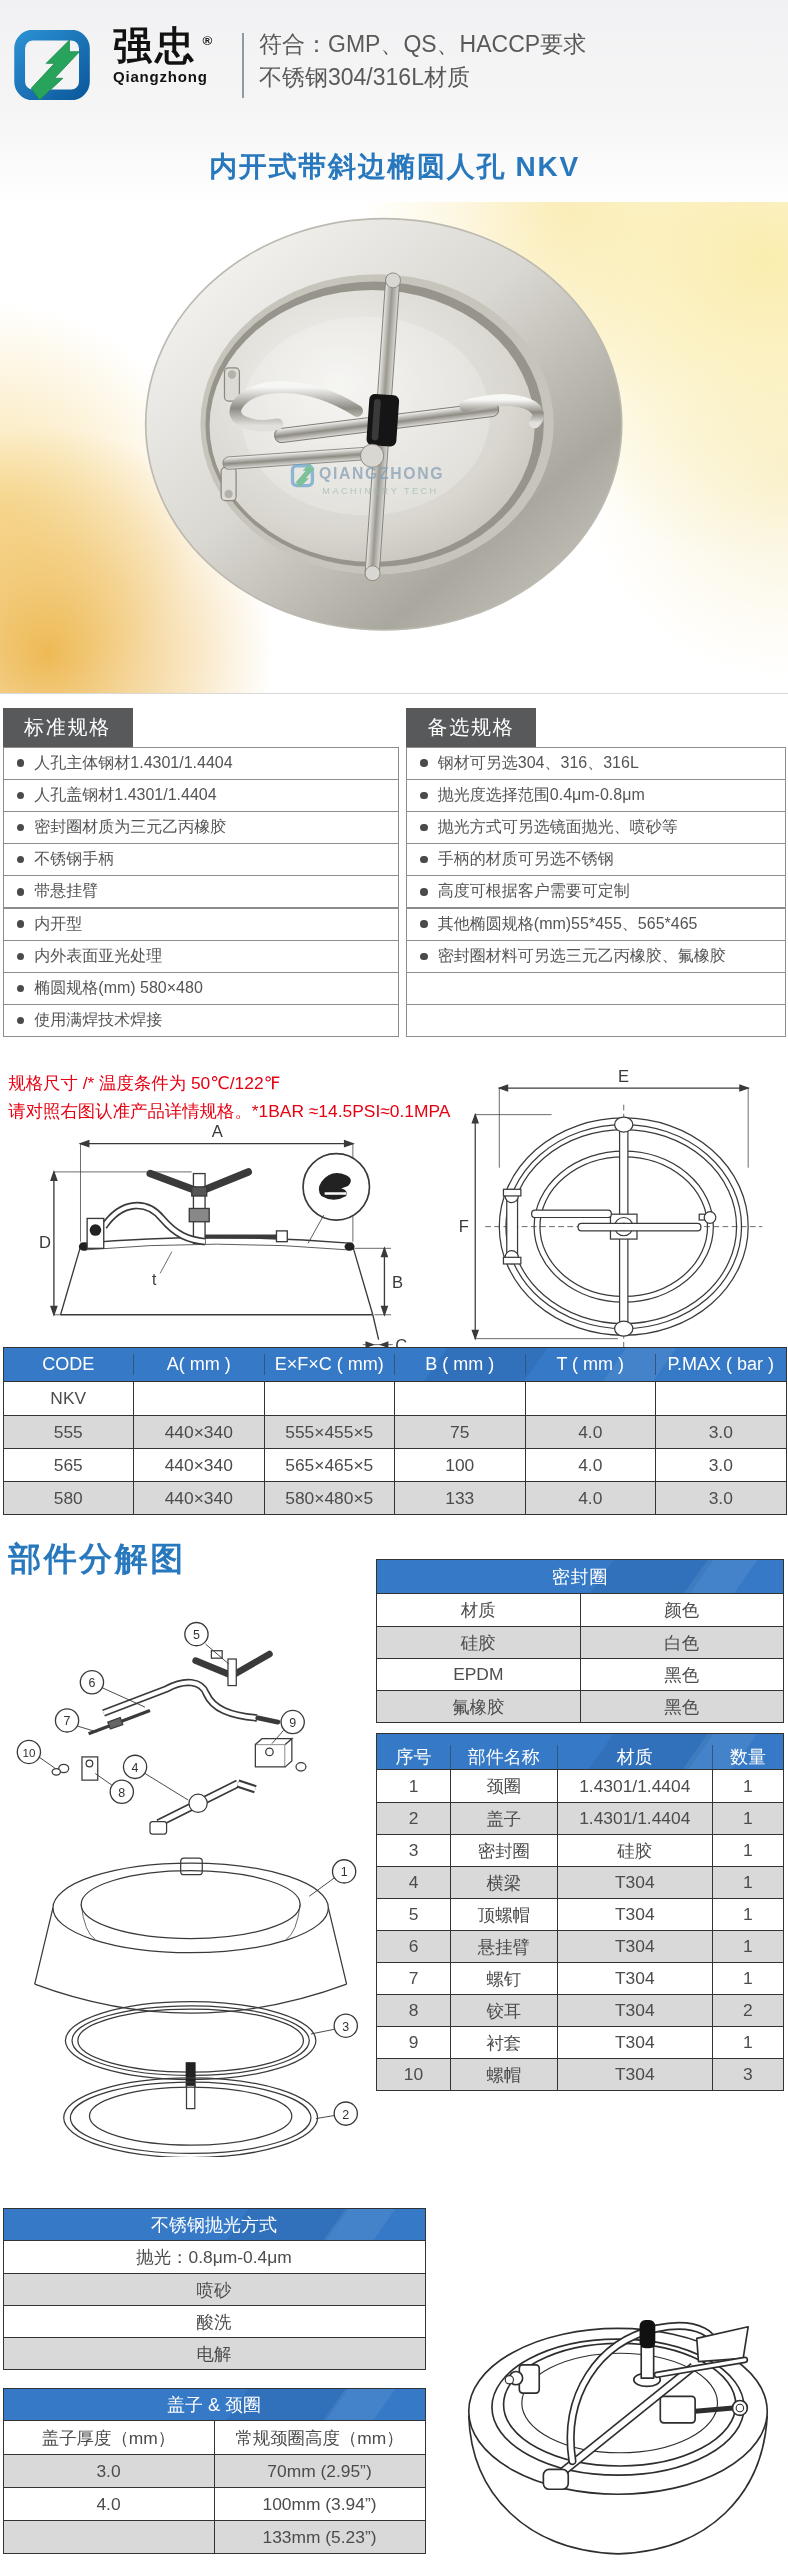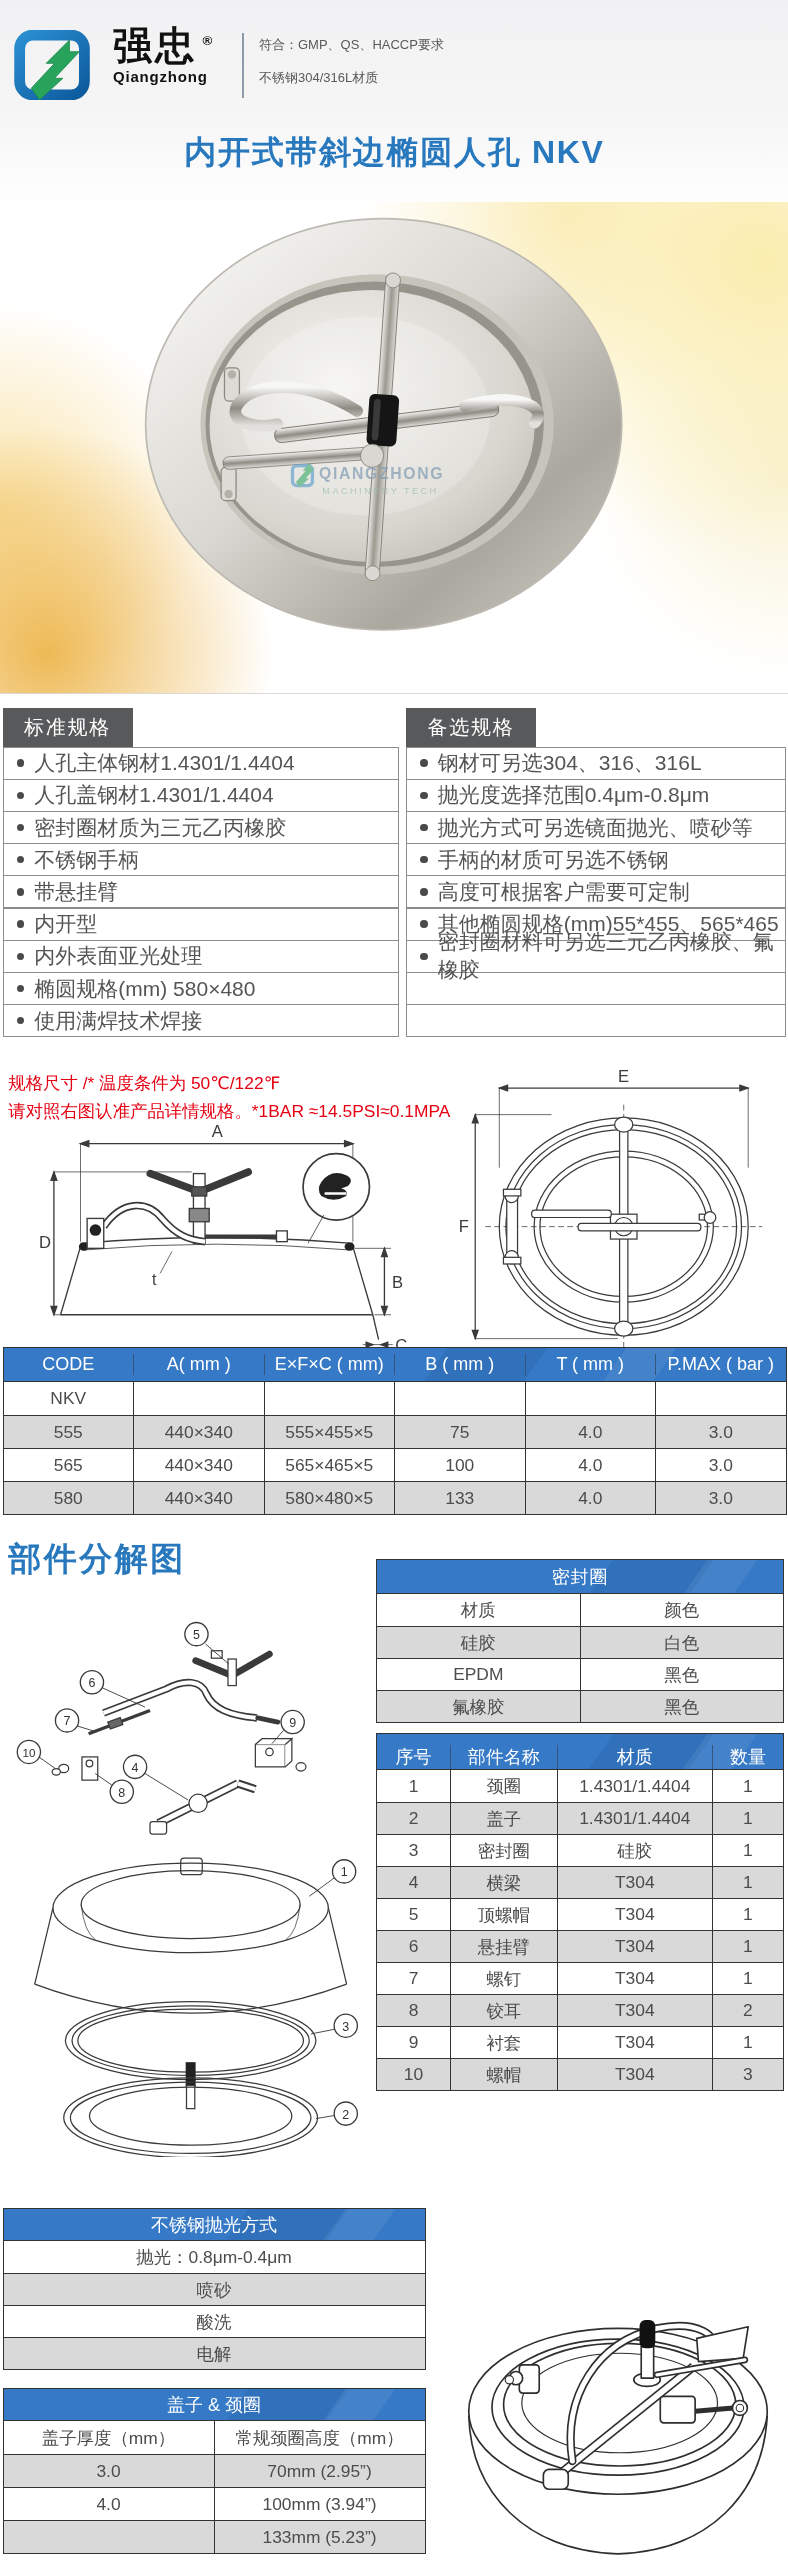--- a/index.html
+++ b/index.html
@@ -7,41 +7,41 @@
         font-family:"Liberation Sans","DejaVu Sans",sans-serif;
         background:linear-gradient(180deg,#f1f1f3 0px,#f6f5f6 108px,#ffffff 208px);}
   
   .header{position:absolute;top:23px;left:0;width:789px;height:85px;}
   .logo-box{position:absolute;left:13.3px;top:6.6px;width:93px;height:70px;}
   .brand{position:absolute;left:113px;top:1.7px;}
   .brand-cn{font-size:39px;font-weight:bold;color:#111;letter-spacing:3.3px;line-height:42px;}
   .brand-reg{position:absolute;top:-5px;right:-18px;font-size:13.3px;color:#111;font-weight:bold;}
   .brand-en{font-size:15px;font-weight:bold;color:#111;letter-spacing:0.8px;margin-top:1.7px;}
   .divider{position:absolute;left:242px;top:10px;width:1.7px;height:65px;background:#8e9aa6;}
-  .slogan{position:absolute;left:259px;top:5px;color:#595959;font-size:13px;line-height:33px;}
-  
-  .title{position:absolute;top:131px;left:0;width:789px;text-align:center;
-         font-size:32px;font-weight:bold;color:#2878be;letter-spacing:1.7px;}
+  .slogan{position:absolute;left:259px;top:5px;color:#595959;font-size:23px;line-height:33px;}
+  
+  .title{position:absolute;top:148px;left:0;width:789px;text-align:center;
+         font-size:28px;font-weight:bold;color:#2878be;letter-spacing:1.7px;}
   
   .photo{position:absolute;top:202px;left:0;width:789px;height:491px;
     background:
       radial-gradient(circle at 6% 92%, rgba(234,170,48,.8), rgba(234,170,48,0) 26%),
       radial-gradient(circle at 0% 62%, rgba(244,204,98,.55), rgba(244,204,98,0) 24%),
       radial-gradient(circle at 97% 12%, rgba(250,236,170,.95), rgba(250,236,170,0) 34%),
       radial-gradient(circle at 72% 2%, rgba(247,224,140,.55), rgba(247,224,140,0) 28%),
       radial-gradient(circle at 100% 55%, rgba(248,240,205,.8), rgba(248,240,205,0) 25%),
       #ffffff;
     border-bottom:0.8px solid #d9d9d9;}
   
   .spec-col{position:absolute;}
   .spec-tab{display:inline-block;background:#58595b;color:#fff;font-size:20px;
             padding:5.8px 21.6px 6.6px 21.6px;letter-spacing:1.7px;}
   .spec-list{margin-top:0;}
   .spec-row{box-sizing:border-box;height:33px;border:0.8px solid #8c8c8c;margin-top:-0.8px;
-            background:#fff;display:flex;align-items:center;font-size:21px;color:#555;}
+            background:#fff;display:flex;align-items:center;font-size:16px;color:#555;}
   .spec-row .bullet{width:7.5px;height:7.5px;border-radius:50%;background:#4a4a4a;
                     margin:0 10px 0 13.3px;flex:0 0 7.5px;}
   
   .notes{position:absolute;top:1069px;left:8.3px;color:#e60012;font-size:17.4px;line-height:28px;}
   
   .draw{position:absolute;}
   svg text{font-family:"Liberation Sans","DejaVu Sans",sans-serif;}
   
   .tbl{position:absolute;box-sizing:border-box;}
   .thead{position:relative;display:flex;align-items:center;box-sizing:border-box;

